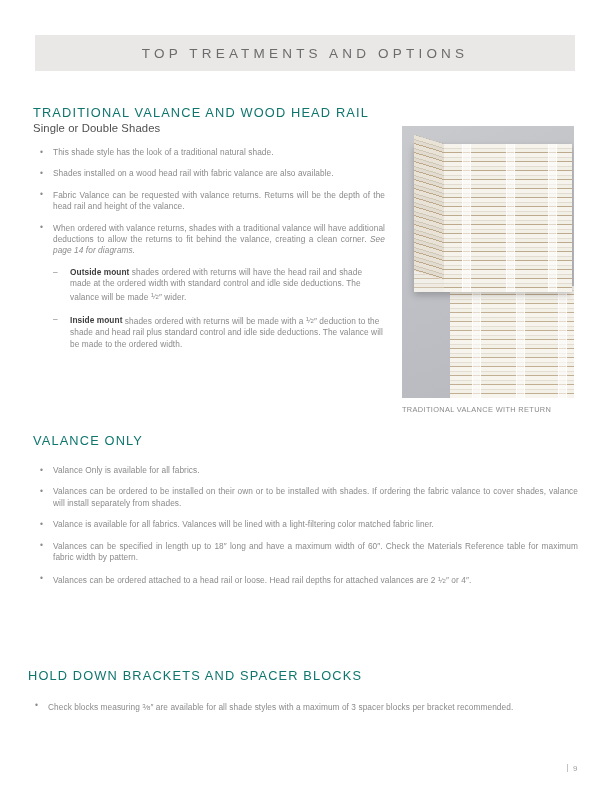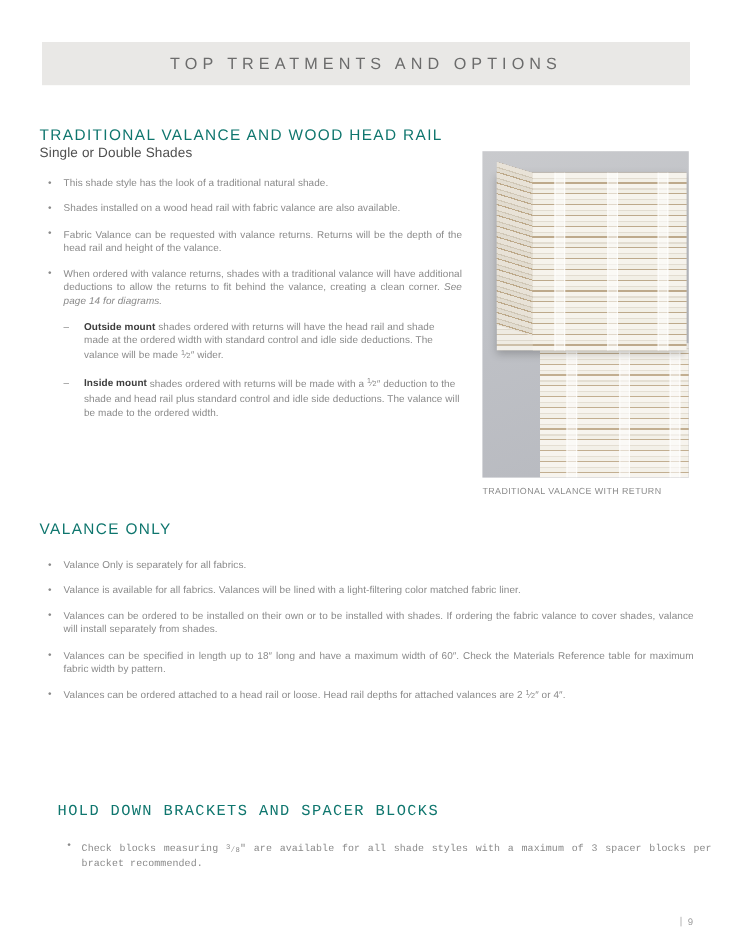--- a/index.html
+++ b/index.html
@@ -231,24 +231,23 @@
     position: absolute;
     left: 33px;
     top: 433px;
     width: 545px;
   }
   .sec2 .bullets { margin-top: 17px; }
 
   
   .sec3 {
     position: absolute;
-    left: 48px;
+    left: 28px;
     top: 668px;
     width: 545px;
-    font-family: Liberation Mono, monospace;
   }
   .sec3 .bullets { margin-top: 17px; }
 
   
   .footer {
     position: absolute;
     right: 32px;
     bottom: 14px;
     font-size: 8px;
     color: #9d9d9d;
@@ -306,23 +305,23 @@
         </div>
         <div class="shade-valance-side"></div>
       </div>
     </div>
     <div class="figure-caption">TRADITIONAL VALANCE WITH RETURN</div>
   </div>
 
   <div class="sec2">
     <div class="section-head">VALANCE ONLY</div>
     <ul class="bullets">
-      <li>Valance Only is separately for all fabrics.</li>
+      <li>Valance Only is available for all fabrics.</li>
+      <li>Valances can be ordered to be installed on their own or to be installed with shades. If ordering the fabric valance to cover shades, valance will install separately from shades.</li>
       <li>Valance is available for all fabrics. Valances will be lined with a light-filtering color matched fabric liner.</li>
-      <li>Valances can be ordered to be installed on their own or to be installed with shades. If ordering the fabric valance to cover shades, valance will install separately from shades.</li>
       <li>Valances can be specified in length up to 18″ long and have a maximum width of 60″. Check the Materials Reference table for maximum fabric width by pattern.</li>
       <li><span>Valances can be ordered attached to a head rail or loose. Head rail depths for attached valances are 2 </span><span class="frac"><sup>1</sup>⁄<sub>2</sub></span><span>″ or 4″.</span></li>
     </ul>
   </div>
 
   <div class="sec3">
     <div class="section-head">HOLD DOWN BRACKETS AND SPACER BLOCKS</div>
     <ul class="bullets">
       <li><span>Check blocks measuring </span><span class="frac"><sup>3</sup>⁄<sub>8</sub></span><span>″ are available for all shade styles with a maximum of 3 spacer blocks per bracket recommended.</span></li>
     </ul>

